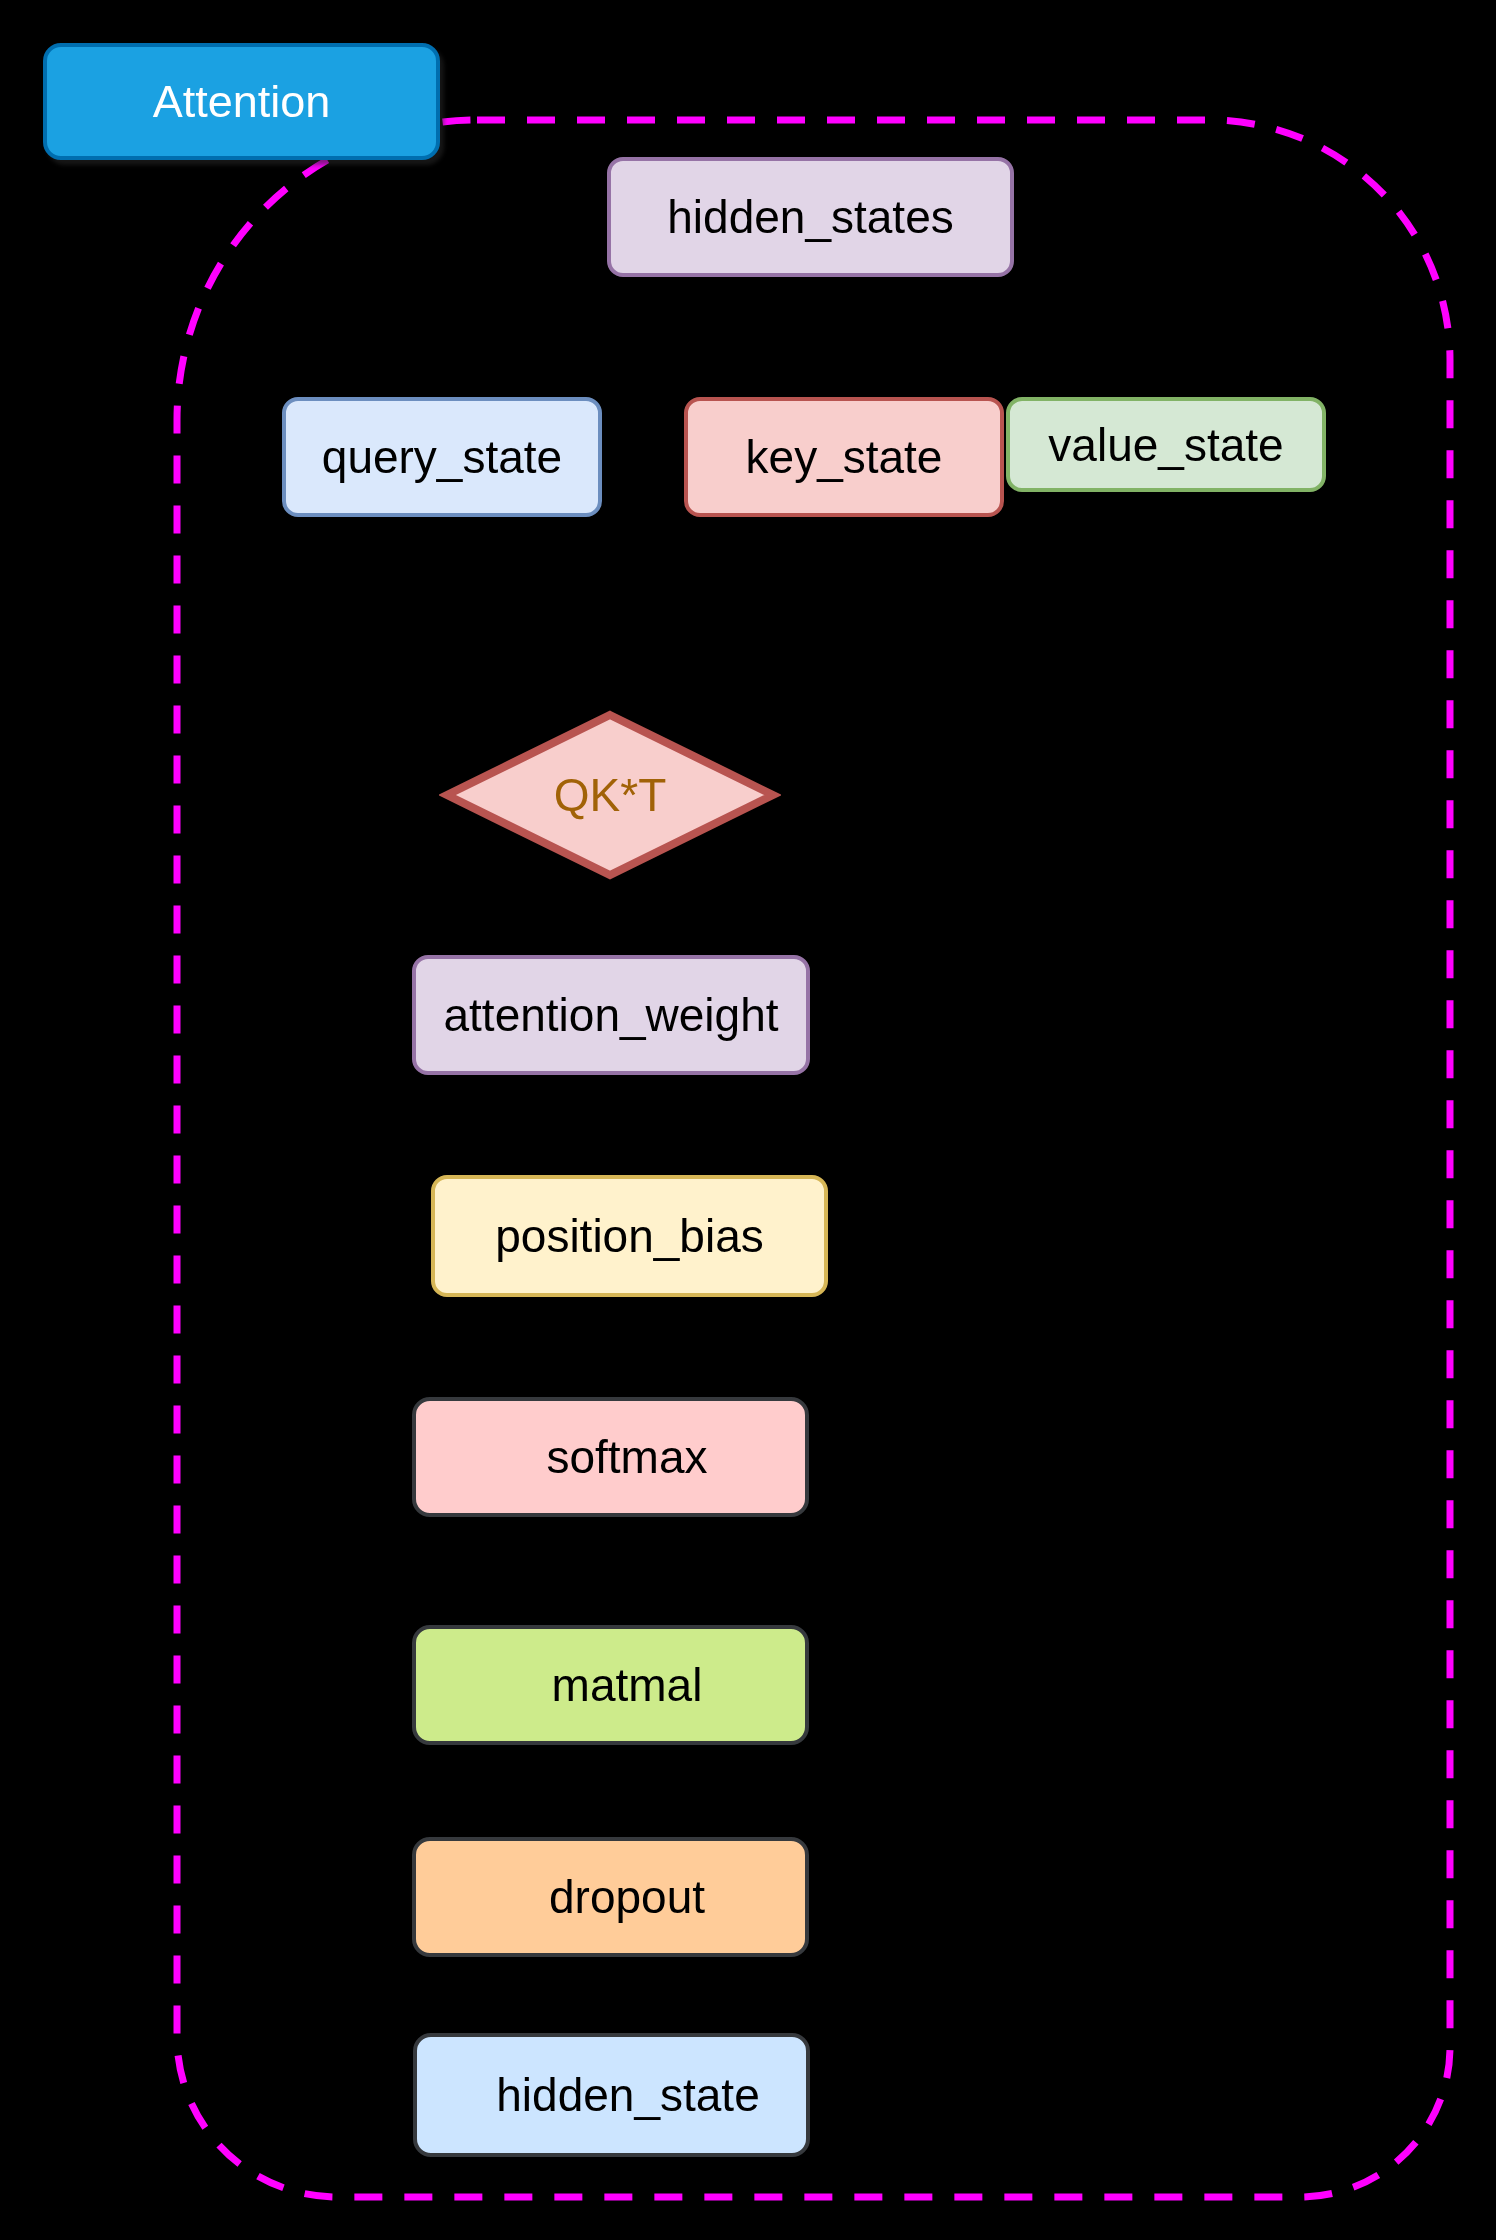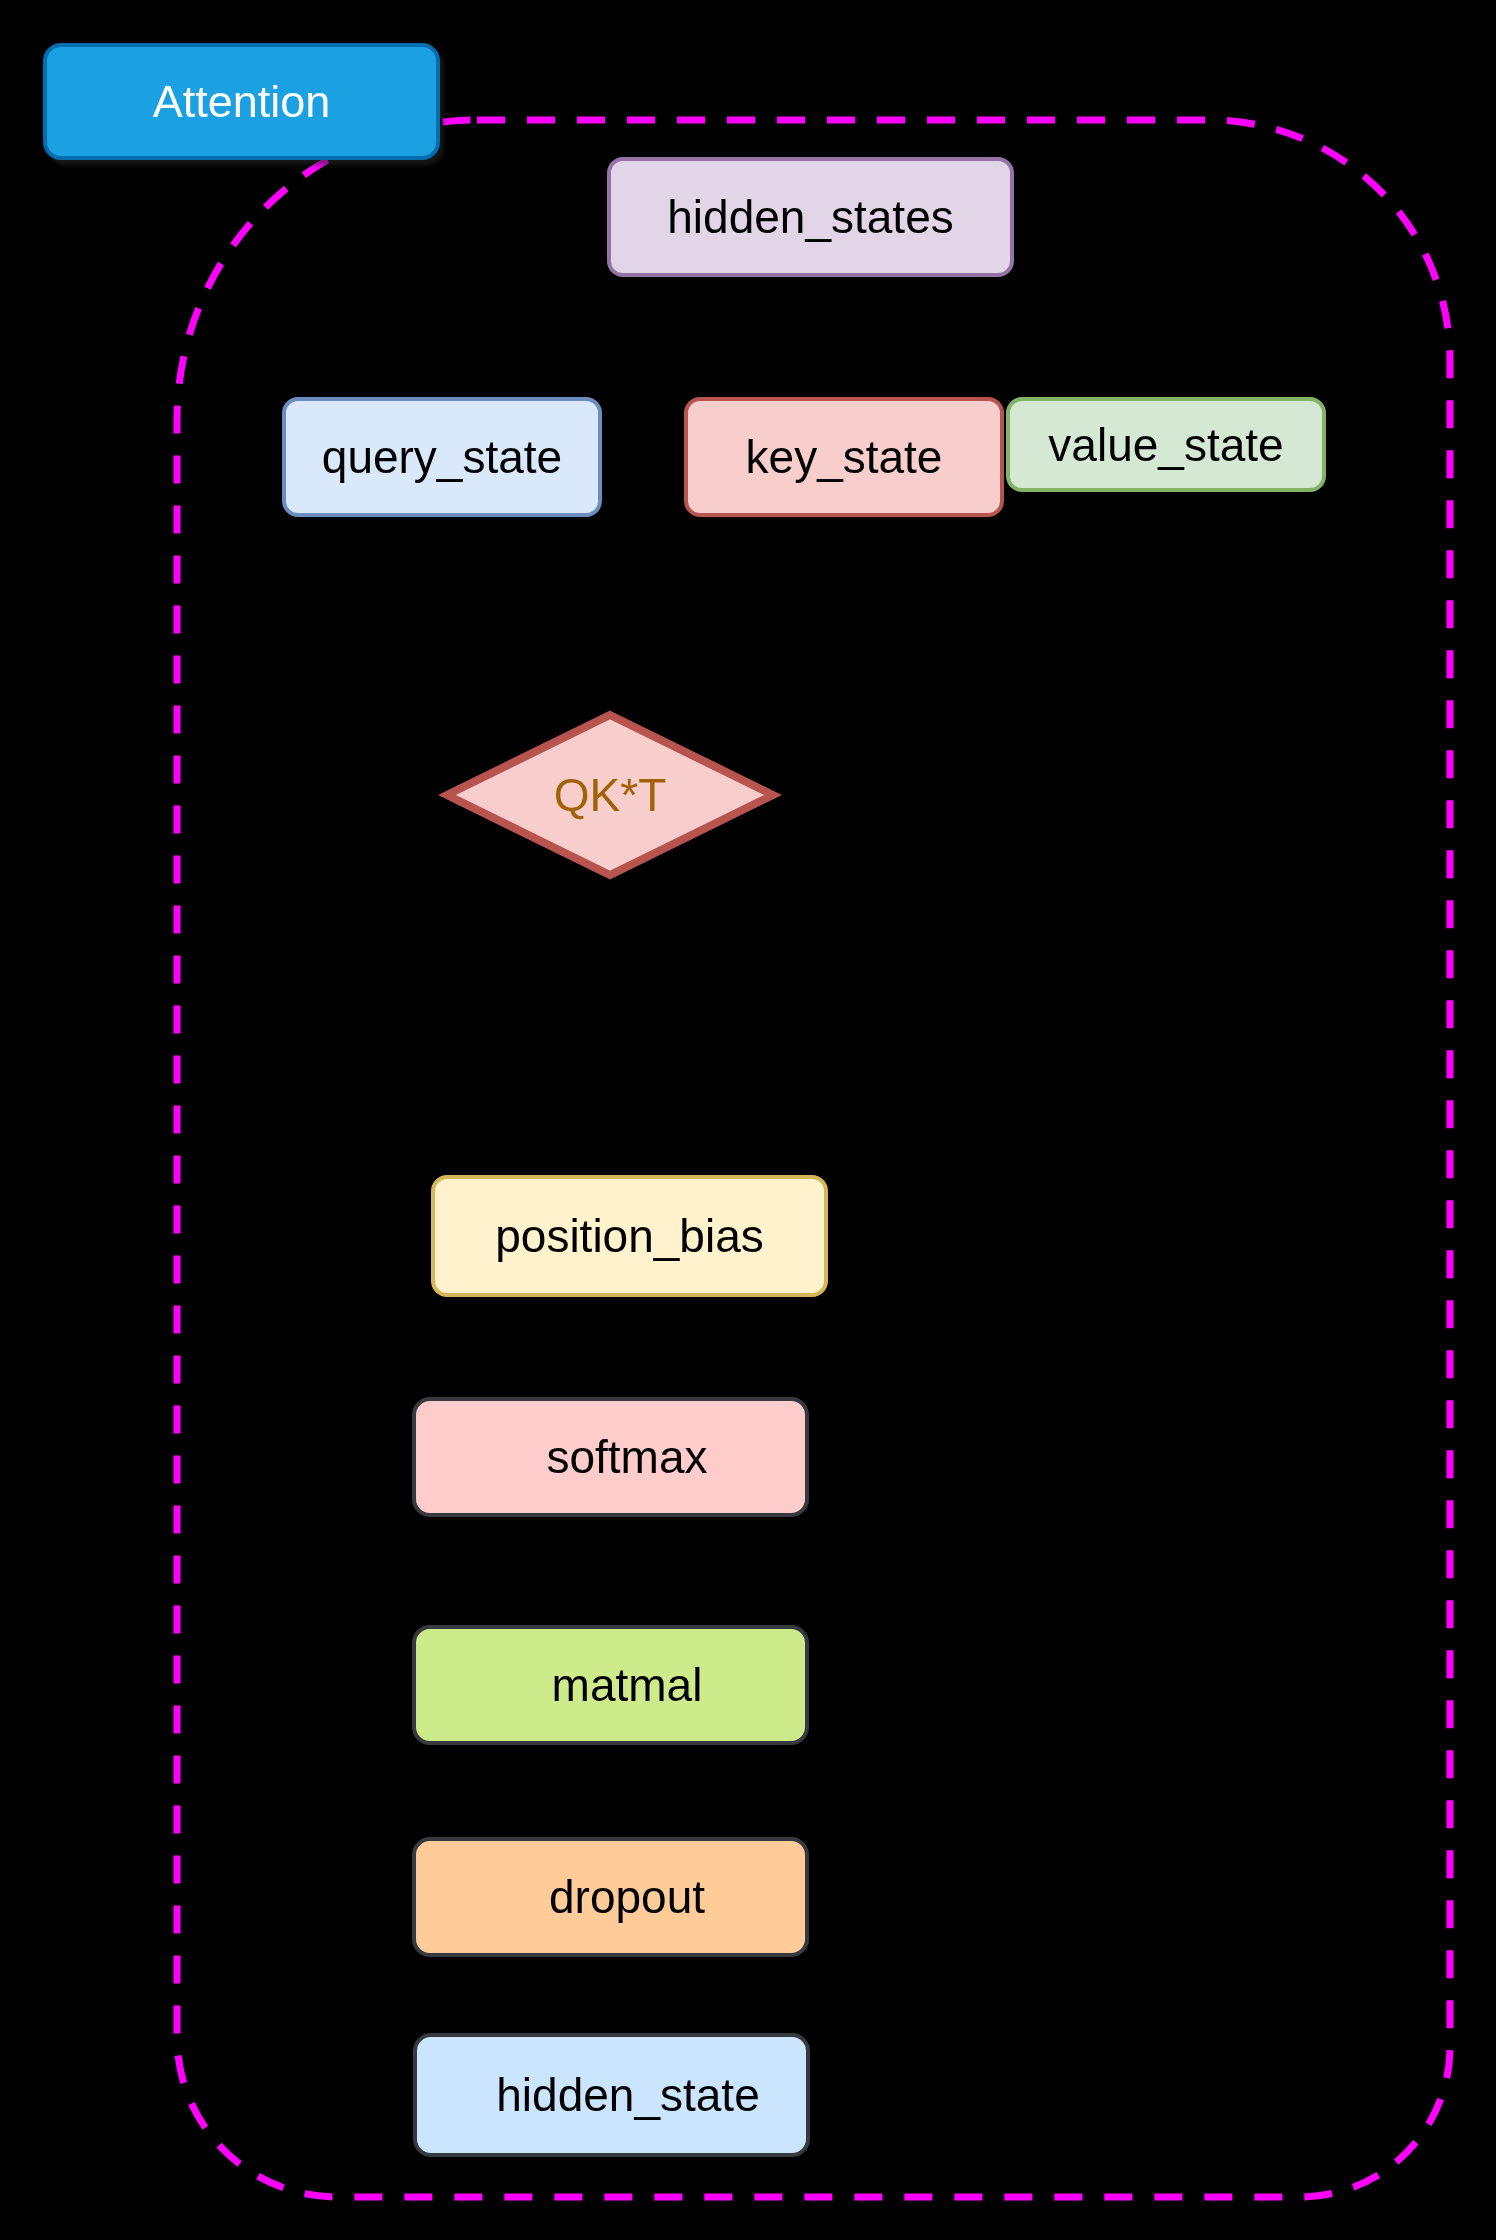--- a/index.html
+++ b/index.html
@@ -66,20 +66,21 @@
 
   <div class="node" style="left: 1006px; top: 397px; width: 320px; height: 95px; background-color: rgb(213, 232, 212); border-color: rgb(130, 179, 102);">value_state</div>
 
   <div class="diamond-wrap">
     <svg width="342" height="176" viewBox="0 0 342 176">
       <polygon points="171,8 334,88 171,168 8,88" stroke-width="8" fill="#F8CECC" stroke="#B85450"></polygon>
     </svg>
     <div class="diamond-label">QK*T</div>
   </div>
 
+  <div class="node" style="left: 412px; top: 955px; width: 398px; height: 120px; background-color: rgb(225, 213, 231); border-color: rgb(150, 115, 166);">attention_weight</div>
 
   <div class="node" style="left: 431px; top: 1175px; width: 397px; height: 122px; background-color: rgb(255, 242, 204); border-color: rgb(214, 182, 86);">position_bias</div>
 
   <div class="node dark-border" style="left: 412px; top: 1397px; width: 397px; height: 120px; background-color: rgb(255, 204, 204); border-color: rgb(54, 57, 61);">softmax</div>
 
   <div class="node dark-border" style="left: 412px; top: 1625px; width: 397px; height: 120px; background-color: rgb(205, 235, 139); border-color: rgb(54, 57, 61);">matmal</div>
 
   <div class="node dark-border" style="left: 412px; top: 1837px; width: 397px; height: 120px; background-color: rgb(255, 204, 153); border-color: rgb(54, 57, 61);">dropout</div>
 
   <div class="node dark-border" style="left: 413px; top: 2033px; width: 397px; height: 124px; background-color: rgb(204, 229, 255); border-color: rgb(54, 57, 61);">hidden_state</div>

